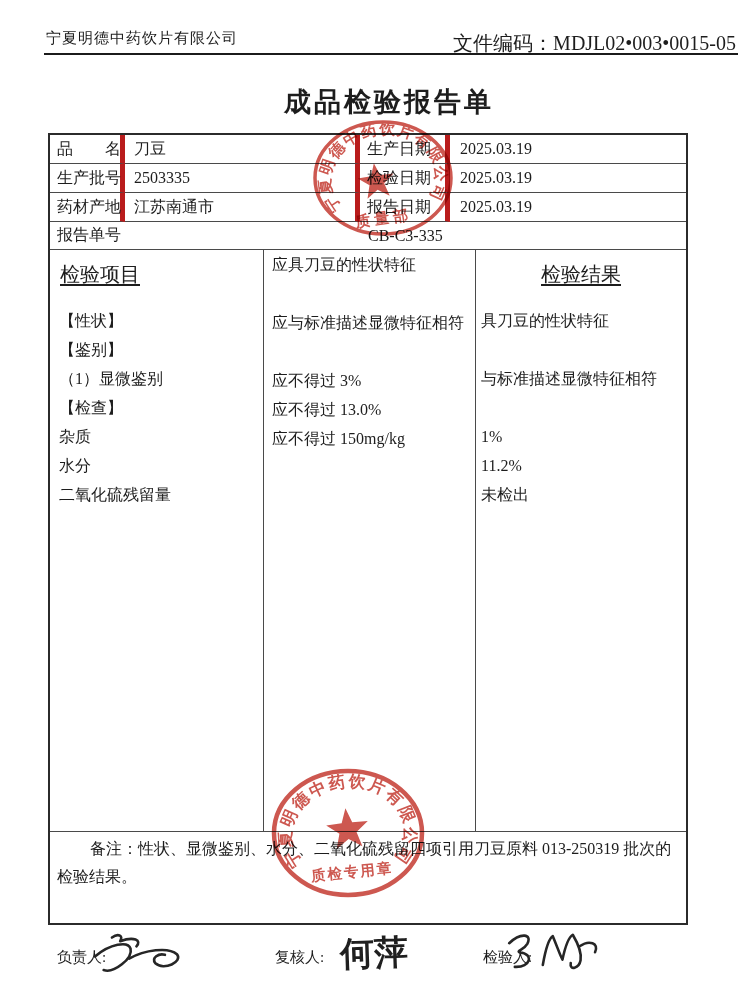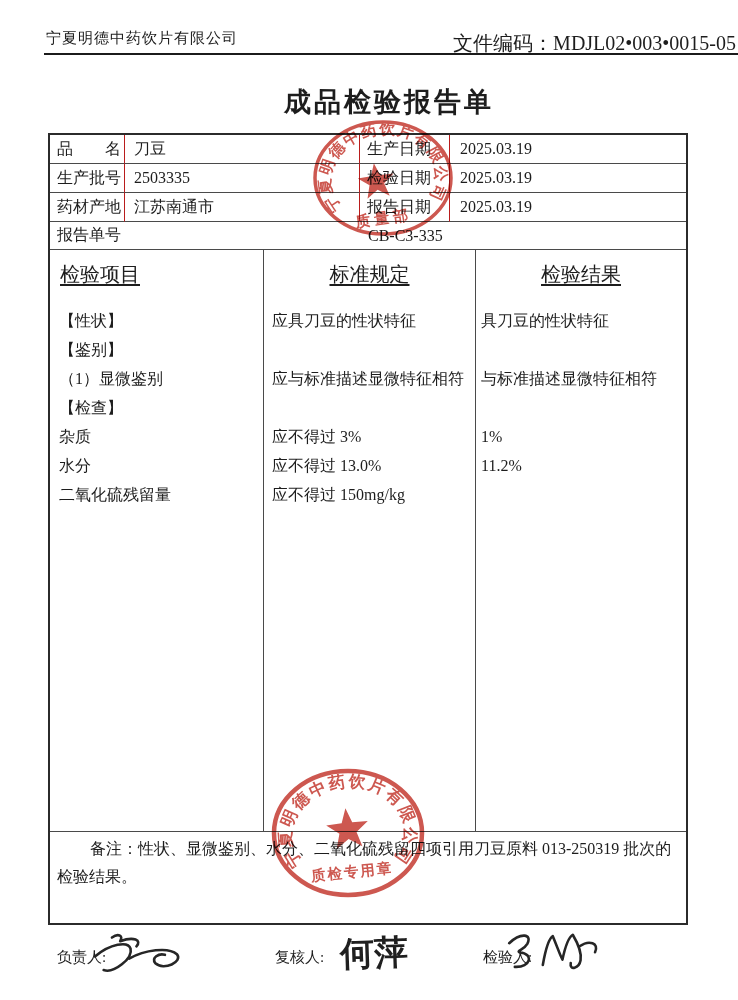--- a/index.html
+++ b/index.html
@@ -15,21 +15,21 @@
   .header-line{left:44px;right:0;top:53px;border-top:2px solid #1b1b1b;height:0;}
   
   .title{left:0;top:84px;width:738px;text-align:center;transform:translateX(20px);
          font-size:27px;font-weight:bold;letter-spacing:3px;}
   
   .doc-table{left:48px;top:133px;width:640px;height:792px;
              border:2px solid #2b2b2b;box-sizing:border-box;}
   
   .info-grid{display:grid;grid-template-columns:75px 235px 90px 1fr;
              grid-template-rows:29px 29px 29px 28px;}
-  .ig{border-right:1px solid #b91c1c;border-bottom:1px solid #4a4a4a;
+  .ig{border-right:5px solid #b91c1c;border-bottom:1px solid #4a4a4a;
       font-size:16px;display:flex;align-items:center;padding-left:7px;
       box-sizing:border-box;white-space:nowrap;}
   .ig.last{border-right:none;padding-left:10px;}
   .ig.val{padding-left:9px;}
   .report-row{grid-column:1/-1;border-right:none;position:relative;border-bottom:1px solid #4a4a4a;}
   .report-no{position:absolute;left:318px;top:0;height:100%;display:flex;align-items:center;}
   
   .results-grid{display:grid;grid-template-columns:214px 212px 1fr;height:582px;
                 border-bottom:1px solid #4a4a4a;box-sizing:border-box;}
   .rcol{border-right:1px solid #4a4a4a;box-sizing:border-box;overflow:hidden;}
@@ -105,23 +105,20 @@
 
         <div class="r-line">【检查】</div>
 
         <div class="r-line">杂质</div>
 
         <div class="r-line">水分</div>
 
         <div class="r-line">二氧化硫残留量</div>
       </div>
     <div class="rcol standards">
-      <div class="col-head c">
-        <span>标准规定</span>
-      </div>
 
         <div class="r-line">应具刀豆的性状特征</div>
 
         <div class="r-line"></div>
 
         <div class="r-line">应与标准描述显微特征相符</div>
 
         <div class="r-line"></div>
 
         <div class="r-line">应不得过 3%</div>
@@ -140,20 +137,21 @@
         <div class="r-line"></div>
 
         <div class="r-line">与标准描述显微特征相符</div>
 
         <div class="r-line"></div>
 
         <div class="r-line">1%</div>
 
         <div class="r-line">11.2%</div>
 
+        <div class="r-line">未检出</div>
       </div>
   </div>
 
 
   <div class="remark-row">备注：性状、显微鉴别、水分、二氧化硫残留四项引用刀豆原料 013-250319 批次的检验结果。</div>
 </div>
 
 <div class="abs sig-label" style="left:57px;">负责人:</div>
 <div class="abs sig-label" style="left:275px;">复核人:</div>
 <div class="abs sig-label" style="left:483px;">检验人:</div>

